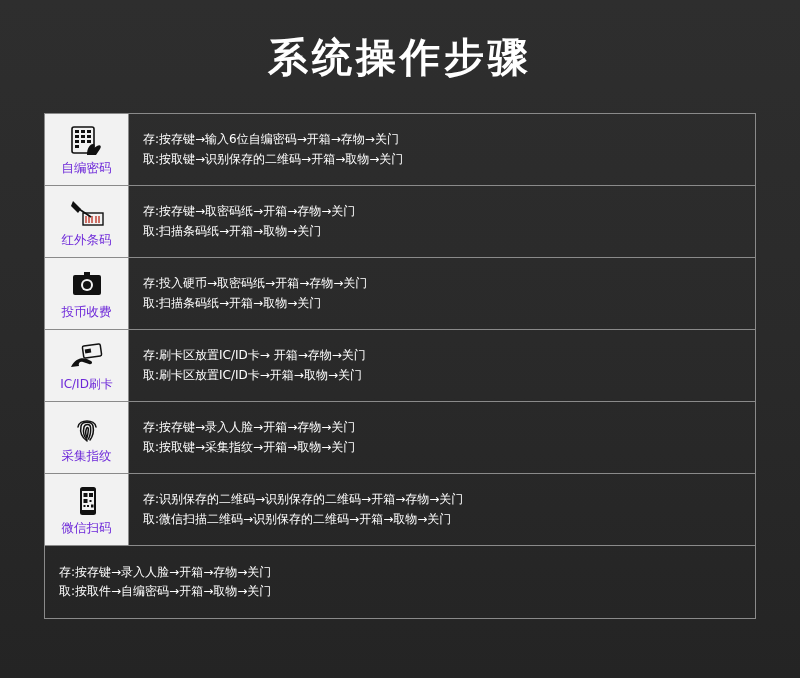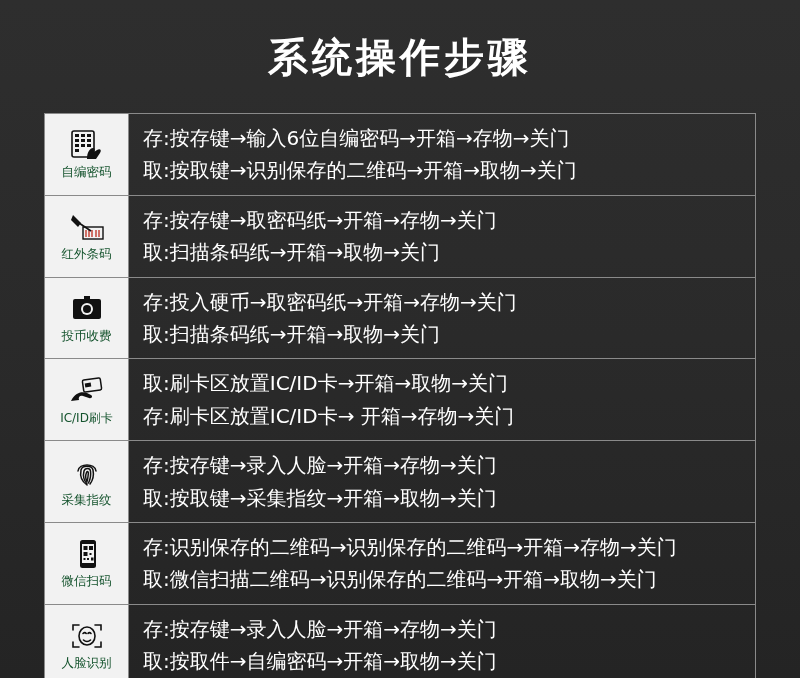--- a/index.html
+++ b/index.html
@@ -61,36 +61,36 @@
     width: 40px;
     height: 34px;
     display: flex;
     align-items: center;
     justify-content: center;
     color: #111111;
   }
   .icon-label {
     margin-top: 2px;
     font-size: 12.5px;
-    color: #14532d;
+    color: #6d28d9;
     white-space: nowrap;
     font-family: "DejaVu Sans", "Liberation Sans", sans-serif;
     letter-spacing: 0px;
   }
   .icon-label.small { font-size: 12px; }
 
   .steps-cell {
     flex: 1;
     display: flex;
     flex-direction: column;
     justify-content: center;
     padding: 8px 10px 8px 14px;
   }
   .step-line {
-    font-size: 20px;
+    font-size: 12px;
     line-height: 1.62;
     color: #ffffff;
     white-space: nowrap;
     font-family: "DejaVu Sans", "Liberation Sans", sans-serif;
   }
 </style>
 </head>
 <body>
 
 <div class="page">
@@ -174,22 +174,22 @@
         <span class="icon-box">
           <svg width="36" height="32" viewBox="0 0 36 32">
             <rect x="14" y="4" width="18" height="12" rx="1.5" fill="none" stroke="#111" stroke-width="1.5" transform="rotate(-8 23 10)"></rect>
             <rect x="16" y="8" width="6" height="4" fill="#111" transform="rotate(-8 19 10)"></rect>
             <path d="M2 26 C6 18 12 16 18 18 L22 20 C24 21 23 24 20 23 L14 21 C11 20 9 22 10 25 Z" fill="#111"></path>
           </svg>
         </span>
         <span class="icon-label small">IC/ID刷卡</span>
       </div>
       <div class="steps-cell">
+        <div class="step-line">存:刷卡区放置IC/ID卡→ 开箱→存物→关门</div>
         <div class="step-line">取:刷卡区放置IC/ID卡→开箱→取物→关门</div>
-        <div class="step-line">存:刷卡区放置IC/ID卡→ 开箱→存物→关门</div>
       </div>
     </div>
 
     <div class="row">
       <div class="icon-cell">
         <span class="icon-box">
           <svg width="34" height="32" viewBox="0 0 34 32">
             <g fill="none" stroke="#111" stroke-width="1.5" stroke-linecap="round">
               <path d="M17 28 C11 24 10 18 11 13 C12 8 22 8 23 13 C24 18 23 23 20 27"></path>
               <path d="M17 27 C13.5 23 13 18 14 14 C15 10.5 20 10.5 20.5 14 C21 18 20.5 22 18.5 26"></path>
@@ -225,37 +225,20 @@
         </span>
         <span class="icon-label">微信扫码</span>
       </div>
       <div class="steps-cell">
         <div class="step-line">存:识别保存的二维码→识别保存的二维码→开箱→存物→关门</div>
         <div class="step-line">取:微信扫描二维码→识别保存的二维码→开箱→取物→关门</div>
       </div>
     </div>
 
     <div class="row">
-      <div class="icon-cell">
-        <span class="icon-box">
-          <svg width="36" height="32" viewBox="0 0 36 32">
-            <g fill="none" stroke="#111" stroke-width="1.6" stroke-linecap="round">
-              <path d="M4 10 V5 H10"></path>
-                <path d="M32 10 V5 H26"></path>
-              <path d="M4 22 V27 H10"></path>
-                <path d="M32 22 V27 H26"></path>
-              <ellipse cx="18" cy="16" rx="8" ry="9"></ellipse>
-              <path d="M14 13.5 C15.2 12.4 16.4 12.4 17.2 13.4"></path>
-              <path d="M19 13.4 C19.9 12.4 21 12.4 22 13.5"></path>
-              <path d="M14.5 20 C16.5 21.8 19.5 21.8 21.5 20"></path>
-            </g>
-          </svg>
-        </span>
-        <span class="icon-label">人脸识别</span>
-      </div>
       <div class="steps-cell">
         <div class="step-line">存:按存键→录入人脸→开箱→存物→关门</div>
         <div class="step-line">取:按取件→自编密码→开箱→取物→关门</div>
       </div>
     </div>
 
   </div>
 </div>
 
 </body></html>

